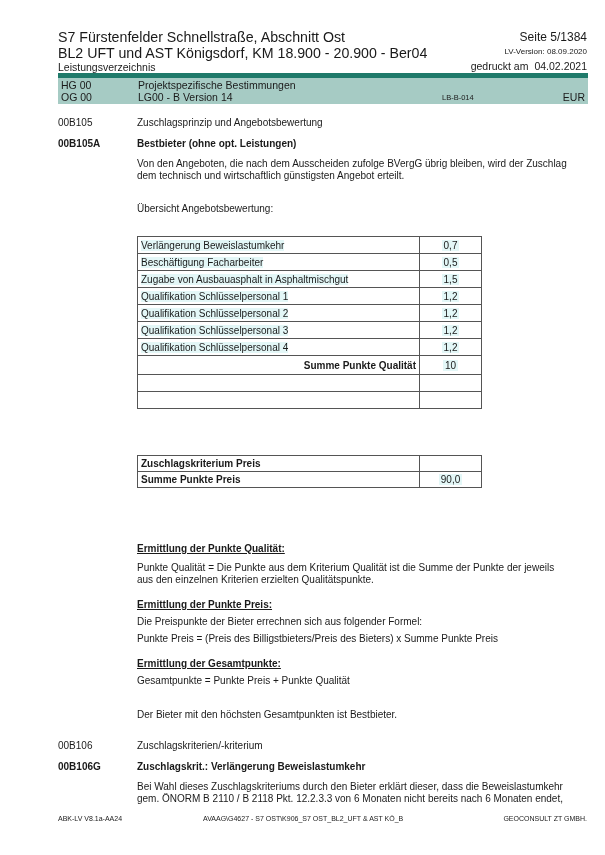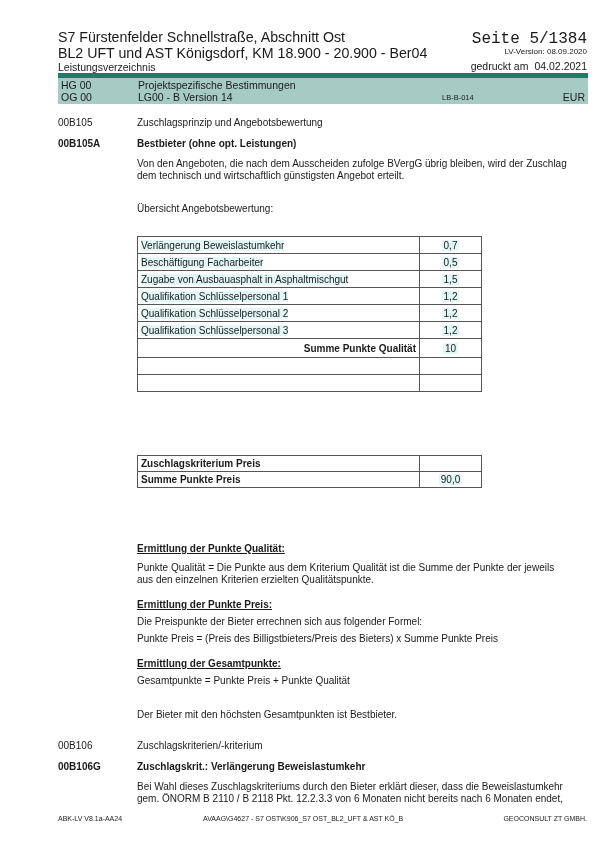--- a/index.html
+++ b/index.html
@@ -4,21 +4,21 @@
   <style>
     html, body { margin: 0; padding: 0; background: #ffffff; }
     body {
       width: 605px; height: 855px; position: relative; overflow: hidden;
       font-family: "Liberation Sans", sans-serif; color: #1a1a1a;
     }
     .abs { position: absolute; white-space: nowrap; }
     .title1 { left: 58px; top: 29px; font-size: 14.2px; }
     .title2 { left: 58px; top: 45px; font-size: 14.2px; }
     .title3 { left: 58px; top: 61px; font-size: 10.5px; }
-    .seite { right: 18px; top: 30px; font-size: 16px; font-family: Liberation Mono, monospace; }
+    .seite { right: 18px; top: 30px; font-size: 12px; }
     .lvver { right: 18px; top: 47px; font-size: 8px; }
     .gedr { right: 18px; top: 60px; font-size: 10.5px; }
     .gedr .date { margin-left: 6px; }
 
     .band-top { left: 58px; top: 73px; width: 530px; height: 5px; background: #1f7a6a; }
     .band { left: 58px; top: 78px; width: 530px; height: 26px; background: #a6cbc4; }
     .band .c { position: absolute; font-size: 10.5px; }
     .hg { left: 3px; top: 1px; }
     .og { left: 3px; top: 13px; }
     .hgt { left: 80px; top: 1px; }
@@ -111,20 +111,24 @@
         <td class="v"><span class="vhl">1,2</span></td>
       </tr>
   <tr>
         <td><span class="hl">Qualifikation Schlüsselpersonal 2</span></td>
         <td class="v"><span class="vhl">1,2</span></td>
       </tr>
   <tr>
         <td><span class="hl">Qualifikation Schlüsselpersonal 3</span></td>
         <td class="v"><span class="vhl">1,2</span></td>
       </tr>
+  <tr>
+        <td><span class="hl">Qualifikation Schlüsselpersonal 4</span></td>
+        <td class="v"><span class="vhl">1,2</span></td>
+      </tr>
   <tr class="sum">
     <td class="lbl">Summe Punkte Qualität</td>
     <td class="v"><span class="vhl">10</span></td>
   </tr>
   <tr class="empty">
         <td></td>
         <td class="v"></td>
       </tr>
   <tr class="empty">
         <td></td>

